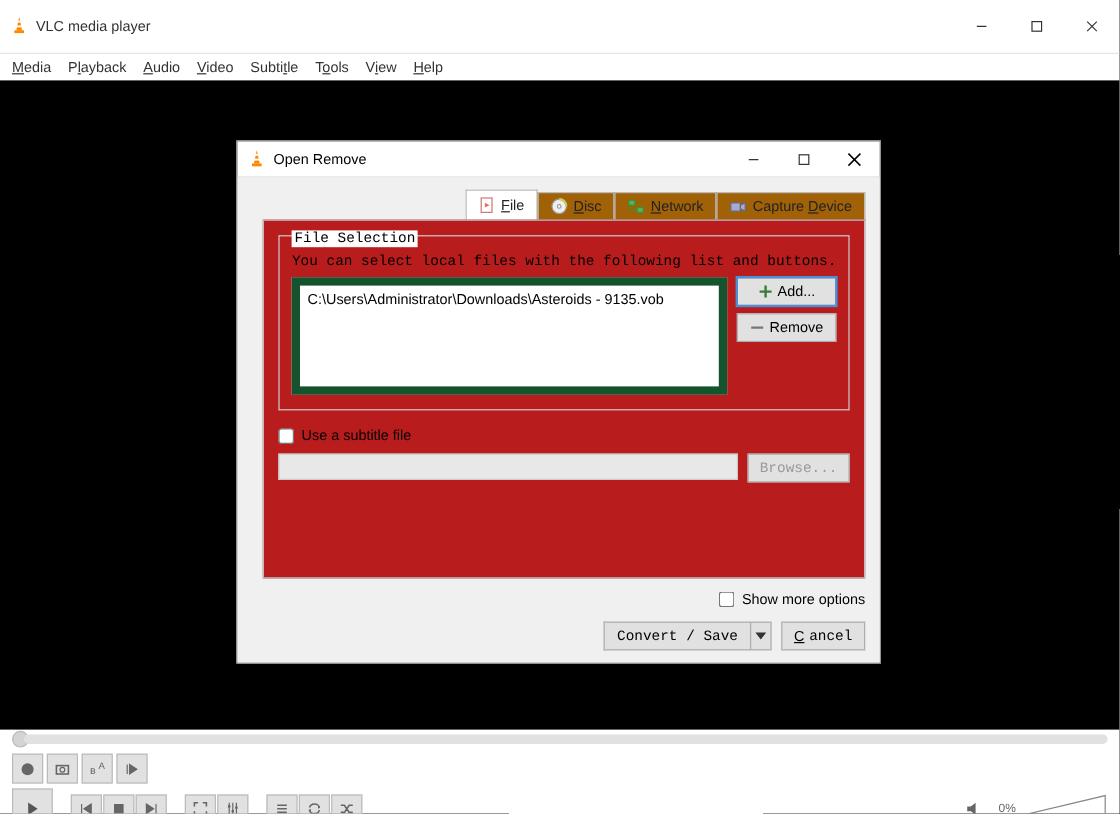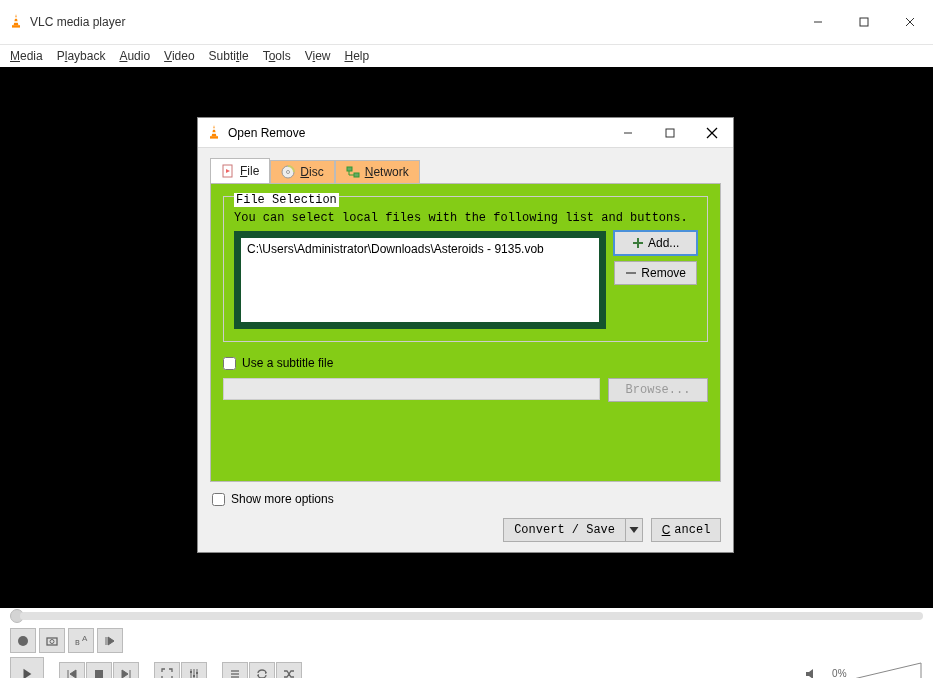--- a/index.html
+++ b/index.html
@@ -29,47 +29,47 @@
 .tb-spacer { flex: 1; }
 .vol-area { display: flex; align-items: center; gap: 6px; }
 .vol-tri { width: 80px; height: 26px; }
 .vol-pct { font-size: 10px; color: #666; position: relative; top: -8px; left: 8px; }
 
 
 .dialog { position: absolute; left: 197px; top: 117px; width: 537px; height: 436px; background: #fff; border: 1px solid #888; box-shadow: 0 4px 20px rgba(0,0,0,.25); display: flex; flex-direction: column; }
 .dlg-titlebar { height: 30px; display: flex; align-items: center; padding-left: 8px; border-bottom: 1px solid #ddd; }
 .dlg-titlebar .title { font-size: 12px; flex: 1; }
 .dlg-titlebar .winbtn { width: 42px; height: 30px; display: flex; align-items: center; justify-content: center; }
-.dlg-body { flex: 1; background: #f0f0f0; padding: 10px 12px 10px 12px; display: flex; flex-direction: column; }
+.dlg-body { flex: 1; background: #f0f0f0; padding: 10px 12px 10px 12px; display: flex; flex-direction: column; align-items: flex-end; }
 
 .tabs { display: flex; background: #f0f0f0; margin-bottom: -1px; }
 .tab { padding: 4px 10px; font-size: 12px; font-family: "SimSun","Courier New",monospace; display: flex; align-items: center; gap: 5px; border: 1px solid transparent; color: #222; }
 .tab.active { background: #fff; border: 1px solid #bbb; border-bottom: 1px solid #fff; }
-.tab:not(.active) { border: 1px solid #bbb; border-bottom: 1px solid #bbb; background: #fdba74; margin-top: 2px; }
+.tab:not(.active) { border: 1px solid #bbb; border-bottom: 1px solid #bbb; background: #a16207; margin-top: 2px; }
 .tab-icon { width: 14px; height: 14px; }
 .tab u { text-decoration: underline; }
 
-.tabpanel { background: #84cc16; border: 1px solid #bbb; flex: 1; padding: 10px 12px; display: flex; flex-direction: column; }
+.tabpanel { background: #b91c1c; border: 1px solid #bbb; flex: 1; padding: 10px 12px; display: flex; flex-direction: column; }
 
 .fieldset { border: 1px solid #ccc; padding: 6px 10px 12px 10px; margin-top: 2px; }
 .fieldset-legend { font-size: 12px; font-family: "SimSun","Courier New",monospace; position: relative; top: -14px; background: #fff; padding: 0 2px; display: inline-block; }
 .fieldset-inner { margin-top: -10px; }
 .hint { font-size: 12px; font-family: "SimSun","Courier New",monospace; margin-bottom: 6px; }
 .file-row { display: flex; gap: 8px; }
 .file-list { flex: 1; height: 98px; border: 7px solid #14532d; background: #fff; padding: 4px 6px; font-size: 12px; font-family: "Segoe UI", sans-serif; overflow: auto; }
 .file-btns { display: flex; flex-direction: column; gap: 6px; }
 .btn { height: 24px; padding: 0 10px; background: #e1e1e1; border: 1px solid #adadad; font-size: 12px; font-family: "SimSun","Courier New",monospace; display: flex; align-items: center; gap: 4px; justify-content: center; }
 .btn.focused { outline: 2px solid #4a90d9; outline-offset: -1px; border: 1px solid #d08a5a; }
 .btn svg { width: 12px; height: 12px; }
 .btn[disabled] { color: #999; }
 
 .subtitle-row { display: flex; align-items: center; gap: 6px; margin-top: 14px; font-size: 12px; font-family: "SimSun","Courier New",monospace; }
 .subtitle-path-row { display: flex; gap: 8px; margin-top: 8px; }
 .subtitle-path { flex: 1; height: 22px; background: #e8e8e8; border: 1px solid #ccc; }
-.browse-btn { width: 100px; }
+.browse-btn { width: 85px; }
 
 .moreopts { display: flex; align-items: center; gap: 6px; font-size: 12px; font-family: "SimSun","Courier New",monospace; margin-top: 10px; padding-left: 2px; }
 .dlg-footer { display: flex; justify-content: flex-end; gap: 8px; margin-top: 12px; }
 .split-btn { display: flex; }
 .split-btn .main { border-right: none; }
 .split-btn .arrow { width: 18px; padding: 0; border-left: 1px solid #adadad; }
 
 input[type=checkbox] { width: 13px; height: 13px; }
 </style>
 </head>
@@ -265,20 +265,27 @@
         <span><u>D</u>isc</span>
       </div>
       <div class="tab">
         <svg class="tab-icon" viewBox="0 0 14 14">
             <rect x="1" y="2" width="5" height="4" fill="#6a6" stroke="#393"></rect>
             <rect x="8" y="8" width="5" height="4" fill="#6a6" stroke="#393"></rect>
             <line x1="3" y1="6" x2="3" y2="10" stroke="#393"></line>
             <line x1="3" y1="10" x2="8" y2="10" stroke="#393"></line>
           </svg>
         <span><u>N</u>etwork</span>
+      </div>
+      <div class="tab">
+        <svg class="tab-icon" viewBox="0 0 14 14">
+            <rect x="1" y="4" width="8" height="7" fill="#aac" stroke="#668" rx="1"></rect>
+            <path d="M9 6 L13 4 L13 11 L9 9 Z" fill="#aac" stroke="#668"></path>
+          </svg>
+        <span>Capture <u>D</u>evice</span>
       </div>
     </div>
     <div class="tabpanel">
       <div class="fieldset">
         <span class="fieldset-legend">File Selection</span>
         <div class="fieldset-inner">
           <div class="hint">You can select local files with the following list and buttons.</div>
           <div class="file-row">
             <div class="file-list">
               <div>C:\Users\Administrator\Downloads\Asteroids - 9135.vob</div>

